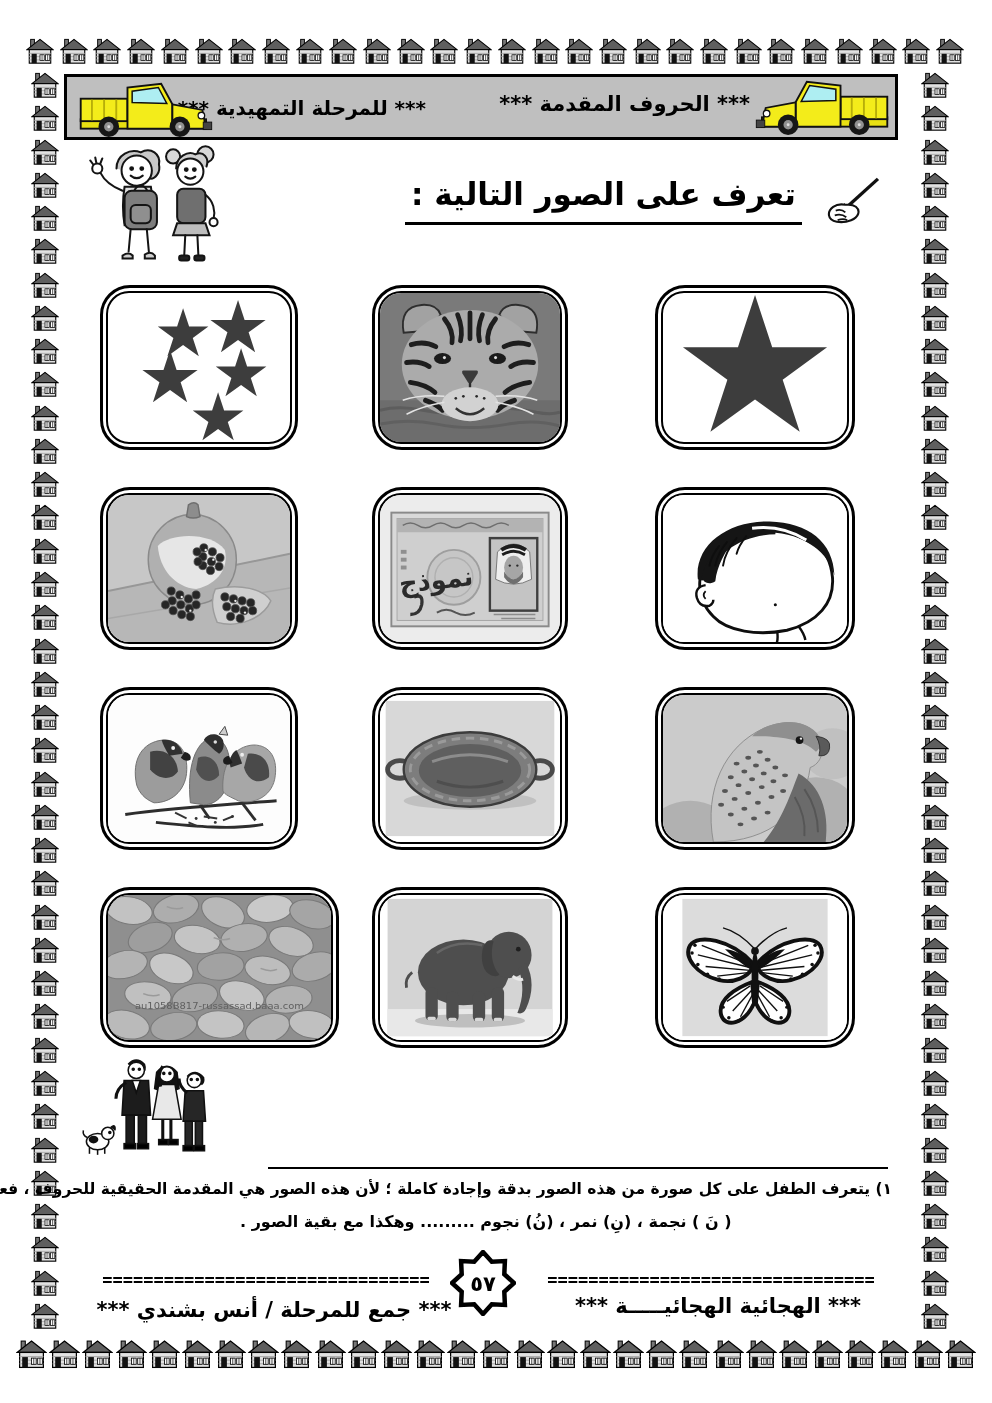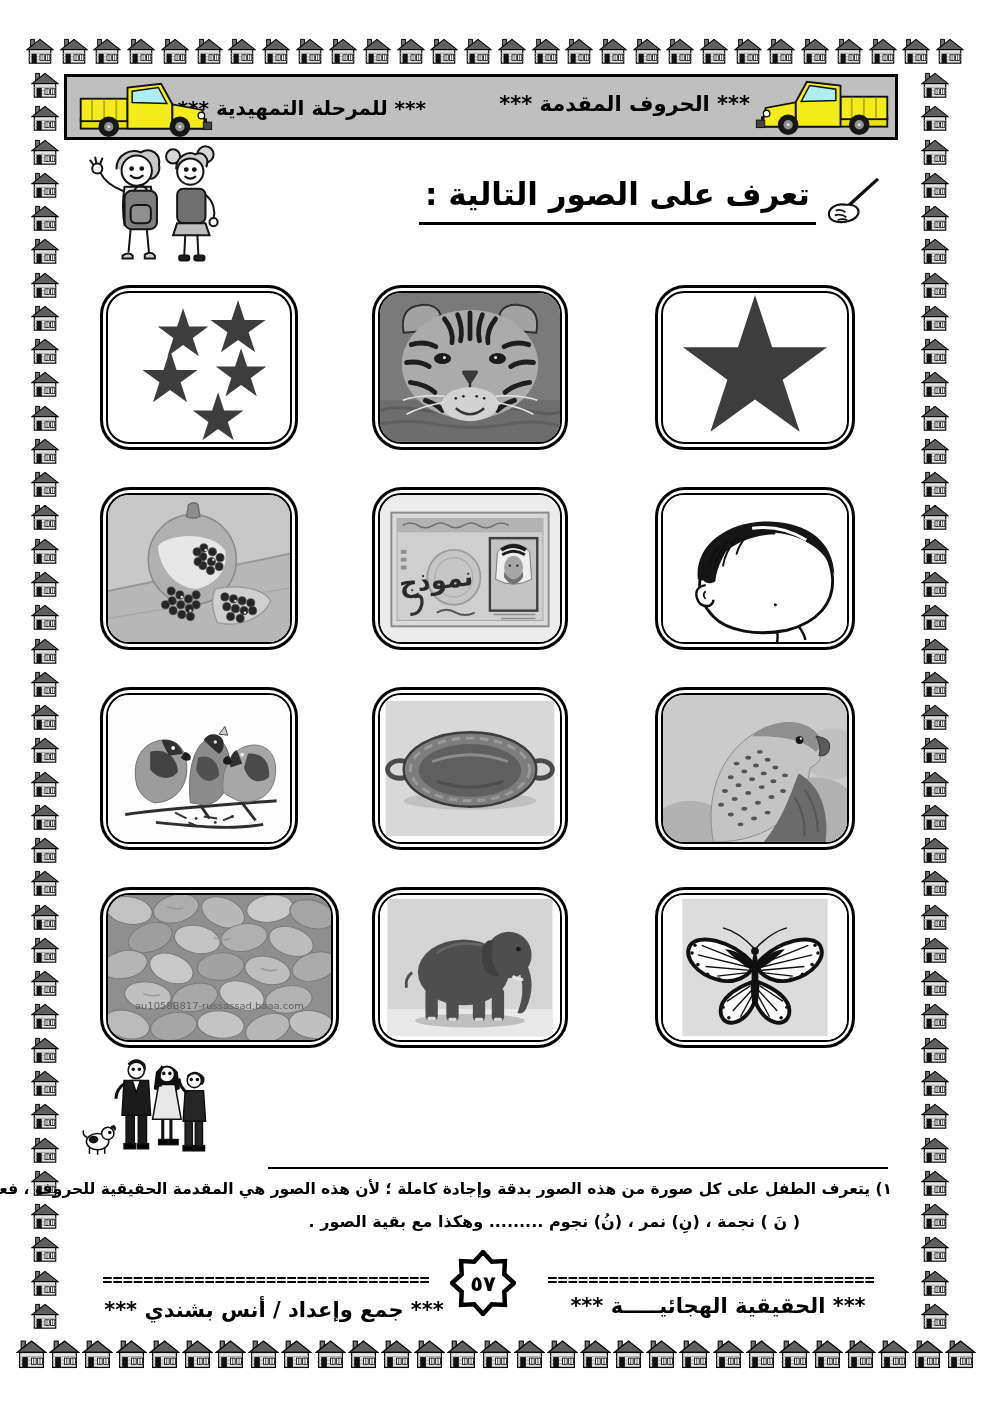--- a/index.html
+++ b/index.html
@@ -7,21 +7,21 @@
         font-family:"DejaVu Sans",sans-serif;}
   .abs{position:absolute;}
   .houses-row{display:flex;justify-content:space-between;align-items:center;}
   .houses-col{display:flex;flex-direction:column;justify-content:space-between;align-items:center;}
   .house{width:28px;height:27px;display:block;}
   .houses-bottom .house{width:31px;height:33px;}
   
   .header-bar{background:#bfbfbf;border:3px solid #000;}
   .hdr-text{direction:rtl;text-align:center;font-weight:bold;font-size:21px;color:#000;white-space:nowrap;}
   
-  .instruction{display:flex;direction:rtl;align-items:flex-start;gap:8px;}
+  .instruction{display:flex;direction:rtl;align-items:flex-start;gap:22px;}
   .instruction-text{font-weight:bold;font-size:31px;direction:rtl;border-bottom:3px solid #000;
                     padding:0 6px 10px 6px;white-space:nowrap;color:#000;}
   
   .cell{position:absolute;border:3px solid #000;border-radius:30px;padding:3px;background:#fff;box-sizing:border-box;}
   .cell-in{width:100%;height:100%;border:2px solid #000;border-radius:23px;overflow:hidden;
            position:relative;background:#fff;box-sizing:border-box;}
   .fill{position:absolute;inset:0;width:100%;height:100%;}
   .star-glyph{position:absolute;color:#3d3d3d;line-height:1;transform:translate(-50%,-52%);}
   .star-s{font-size:66px;}
   .star-big{font-size:188px;}
@@ -2437,25 +2437,25 @@
       <path d="M106,40 q-8,-6 -8,-14" stroke-width="3"></path>
       <rect x="104" y="68" width="7" height="24" fill="#262626"></rect>
         <rect x="114" y="68" width="7" height="24" fill="#262626"></rect>
       <rect x="102" y="92" width="10" height="5" fill="#000"></rect>
         <rect x="113" y="92" width="10" height="5" fill="#000"></rect>
     </g>
   </svg>
 
   <div class="abs" style="left:268px;top:1167px;width:620px;border-top:2px solid #000"></div>
   <div class="abs fn" style="left:100px;top:1180px;width:792px;font-size:15.5px;text-align:right">١) يتعرف الطفل على كل صورة من هذه الصور بدقة وإجادة كاملة ؛ لأن هذه الصور هي المقدمة الحقيقية للحروف ، فعند التعلم نقول :</div>
-  <div class="abs fn" style="left:240px;top:1212px;width:560px;font-size:16px;text-align:right">( نَ ) نجمة ، (نِ) نمر ، (نُ) نجوم ......... وهكذا مع بقية الصور .</div>
+  <div class="abs fn" style="left:240px;top:1212px;width:560px;font-size:16px;text-align:left">( نَ ) نجمة ، (نِ) نمر ، (نُ) نجوم ......... وهكذا مع بقية الصور .</div>
 
   <div class="abs divider" style="left:88px;top:1270px;width:356px">================================</div>
   <svg class="abs" style="left:450px;top:1250px" width="66" height="66" viewBox="0 0 66 66">
     <polygon points="33,2 41.8,11.7 54.9,11.1 54.3,24.2 64,33 54.3,41.8 54.9,54.9 41.8,54.3 33,64 24.2,54.3 11.1,54.9 11.7,41.8 2,33 11.7,24.2 11.1,11.1 24.2,11.7" fill="#fff" stroke="#000" stroke-width="4.5"></polygon>
     <text x="33" y="41" text-anchor="middle" font-size="21" font-weight="bold" fill="#000">٥٧</text>
   </svg>
   <div class="abs divider" style="left:528px;top:1270px;width:366px">================================</div>
 
-  <div class="abs footer-text" style="left:540px;top:1294px;width:356px">*** الحقيقية الهجائيـــــة ***</div>
-  <div class="abs footer-text" style="left:84px;top:1298px;width:380px">*** جمع وإعداد / أنس بشندي ***</div>
+  <div class="abs footer-text" style="left:540px;top:1294px;width:356px">*** الهجائية الهجائيـــــة ***</div>
+  <div class="abs footer-text" style="left:84px;top:1298px;width:380px">*** جمع للمرحلة / أنس بشندي ***</div>
 
 </div>
 
 </body></html>

